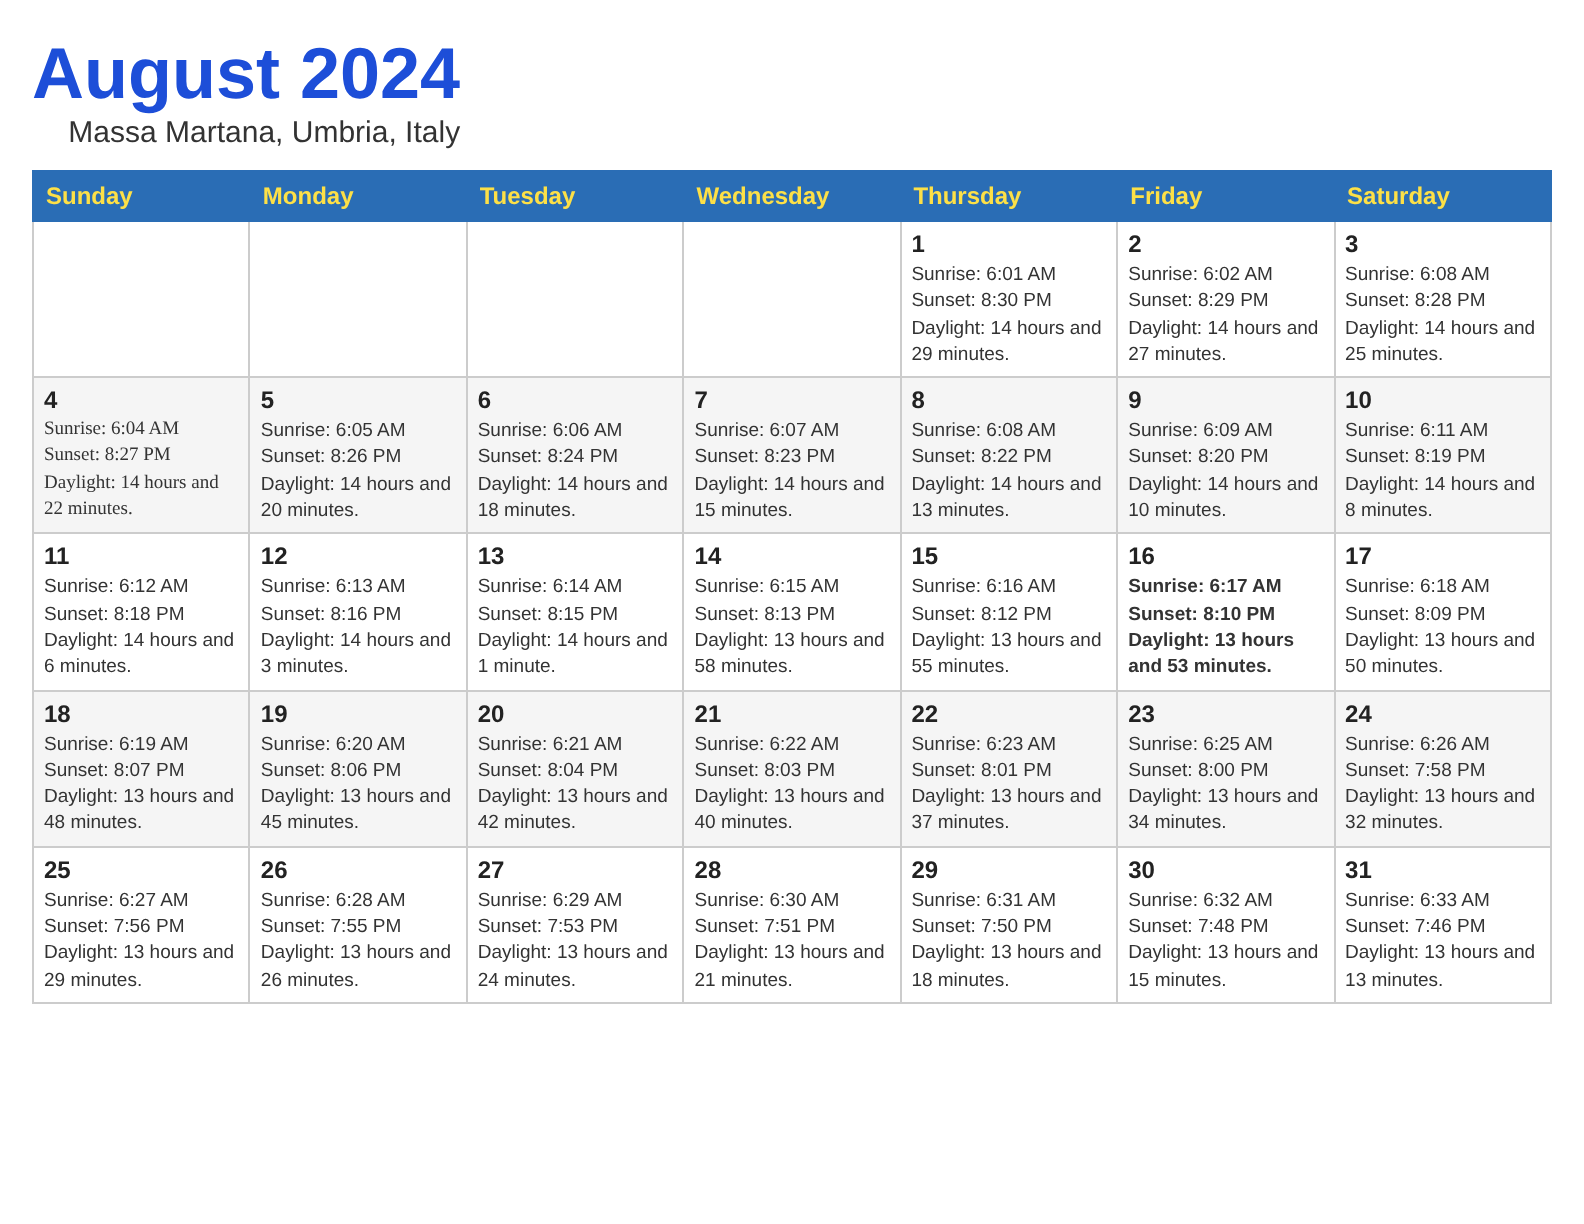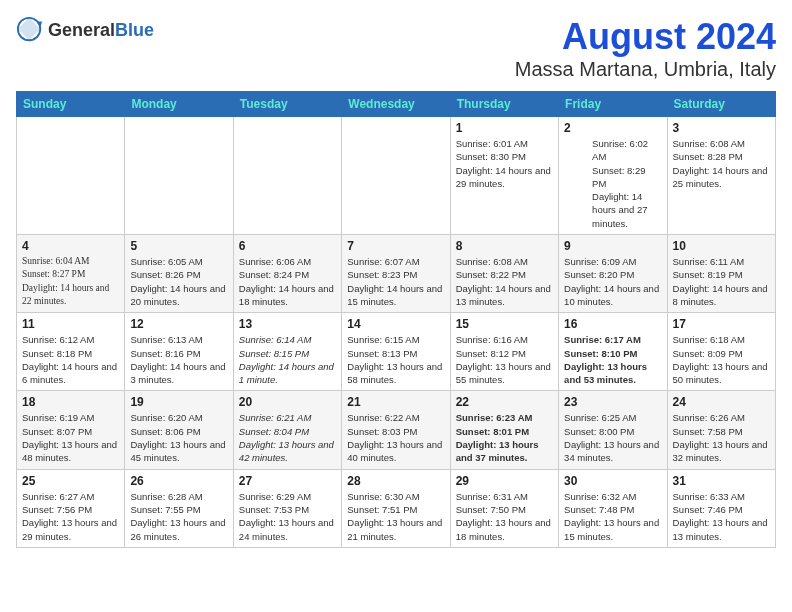--- a/index.html
+++ b/index.html
@@ -37,31 +37,31 @@
     }
     .title-block {
       text-align: right;
     }
     .main-title {
       font-size: 36px;
       font-weight: bold;
       color: #1d4ed8;
     }
     .sub-title {
-      font-size: 20px;
+      font-size: 15px;
       color: #333;
     }
     .calendar-table {
       width: 100%;
       border-collapse: collapse;
       border: 1px solid #ccc;
     }
     .calendar-table th {
       background-color: #2a6db5;
-      color: #5eead4;
+      color: #fde047;
       font-size: 12px;
       font-weight: bold;
       text-align: left;
       padding: 5px 6px;
       border: 1px solid #2a6db5;
     }
     .calendar-table td {
       vertical-align: top;
       padding: 4px 5px;
       border: 1px solid #ccc;
@@ -90,33 +90,20 @@
       line-height: 1.4;
     }
     .empty-cell {
       background: #f9f9f9;
     }
   </style>
 </head>
 <body>
 
 <div class="header">
-  <div class="logo">
-    <svg class="logo-icon" viewBox="0 0 30 30" xmlns="http://www.w3.org/2000/svg">
-      <circle cx="14" cy="14" r="12" fill="none" stroke="#2a6db5" stroke-width="2"></circle>
-      <path d="M14 2 Q20 8 26 14 Q20 20 14 26 Q8 20 2 14 Q8 8 14 2Z" fill="#2a6db5" opacity="0.2"></path>
-      <path d="M22 6 L28 6 L26 12 Z" fill="#2a6db5"></path>
-    </svg>
-    <div>
-      <div style="display:flex; align-items:baseline; gap:0;">
-        <span class="logo-text-general">General</span>
-        <span class="logo-text-blue">Blue</span>
-      </div>
-    </div>
-  </div>
   <div class="title-block">
     <div class="main-title">August 2024</div>
     <div class="sub-title">Massa Martana, Umbria, Italy</div>
   </div>
 </div>
 
 <table class="calendar-table">
   <thead>
     <tr>
       <th>Sunday</th>
@@ -135,21 +122,21 @@
         <td class="empty-cell"></td>
         <td class="empty-cell"></td>
         <td>
           <span class="day-number">1</span>
           <div class="day-detail" style="white-space: pre-line;">Sunrise: 6:01 AM
 Sunset: 8:30 PM
 Daylight: 14 hours and 29 minutes.</div>
         </td>
         <td>
           <span class="day-number">2</span>
-          <div class="day-detail" style="white-space: pre-line; margin-left: 28px;">Sunrise: 6:02 AM
+          <div class="day-detail" style="white-space: pre-line;">Sunrise: 6:02 AM
 Sunset: 8:29 PM
 Daylight: 14 hours and 27 minutes.</div>
         </td>
         <td>
           <span class="day-number">3</span>
           <div class="day-detail" style="white-space: pre-line;">Sunrise: 6:08 AM
 Sunset: 8:28 PM
 Daylight: 14 hours and 25 minutes.</div>
         </td>
       </tr>
@@ -205,21 +192,21 @@
 Daylight: 14 hours and 6 minutes.</div>
         </td>
         <td>
           <span class="day-number">12</span>
           <div class="day-detail" style="white-space: pre-line;">Sunrise: 6:13 AM
 Sunset: 8:16 PM
 Daylight: 14 hours and 3 minutes.</div>
         </td>
         <td>
           <span class="day-number">13</span>
-          <div class="day-detail" style="white-space: pre-line; font-style: italic;">Sunrise: 6:14 AM
+          <div class="day-detail" style="white-space: pre-line;">Sunrise: 6:14 AM
 Sunset: 8:15 PM
 Daylight: 14 hours and 1 minute.</div>
         </td>
         <td>
           <span class="day-number">14</span>
           <div class="day-detail" style="white-space: pre-line;">Sunrise: 6:15 AM
 Sunset: 8:13 PM
 Daylight: 13 hours and 58 minutes.</div>
         </td>
         <td>
@@ -249,33 +236,33 @@
 Daylight: 13 hours and 48 minutes.</div>
         </td>
         <td>
           <span class="day-number">19</span>
           <div class="day-detail" style="white-space: pre-line;">Sunrise: 6:20 AM
 Sunset: 8:06 PM
 Daylight: 13 hours and 45 minutes.</div>
         </td>
         <td>
           <span class="day-number">20</span>
-          <div class="day-detail" style="white-space: pre-line; font-style: italic;">Sunrise: 6:21 AM
+          <div class="day-detail" style="white-space: pre-line;">Sunrise: 6:21 AM
 Sunset: 8:04 PM
 Daylight: 13 hours and 42 minutes.</div>
         </td>
         <td>
           <span class="day-number">21</span>
           <div class="day-detail" style="white-space: pre-line;">Sunrise: 6:22 AM
 Sunset: 8:03 PM
 Daylight: 13 hours and 40 minutes.</div>
         </td>
         <td>
           <span class="day-number">22</span>
-          <div class="day-detail" style="white-space: pre-line; font-weight: bold;">Sunrise: 6:23 AM
+          <div class="day-detail" style="white-space: pre-line;">Sunrise: 6:23 AM
 Sunset: 8:01 PM
 Daylight: 13 hours and 37 minutes.</div>
         </td>
         <td>
           <span class="day-number">23</span>
           <div class="day-detail" style="white-space: pre-line;">Sunrise: 6:25 AM
 Sunset: 8:00 PM
 Daylight: 13 hours and 34 minutes.</div>
         </td>
         <td>

